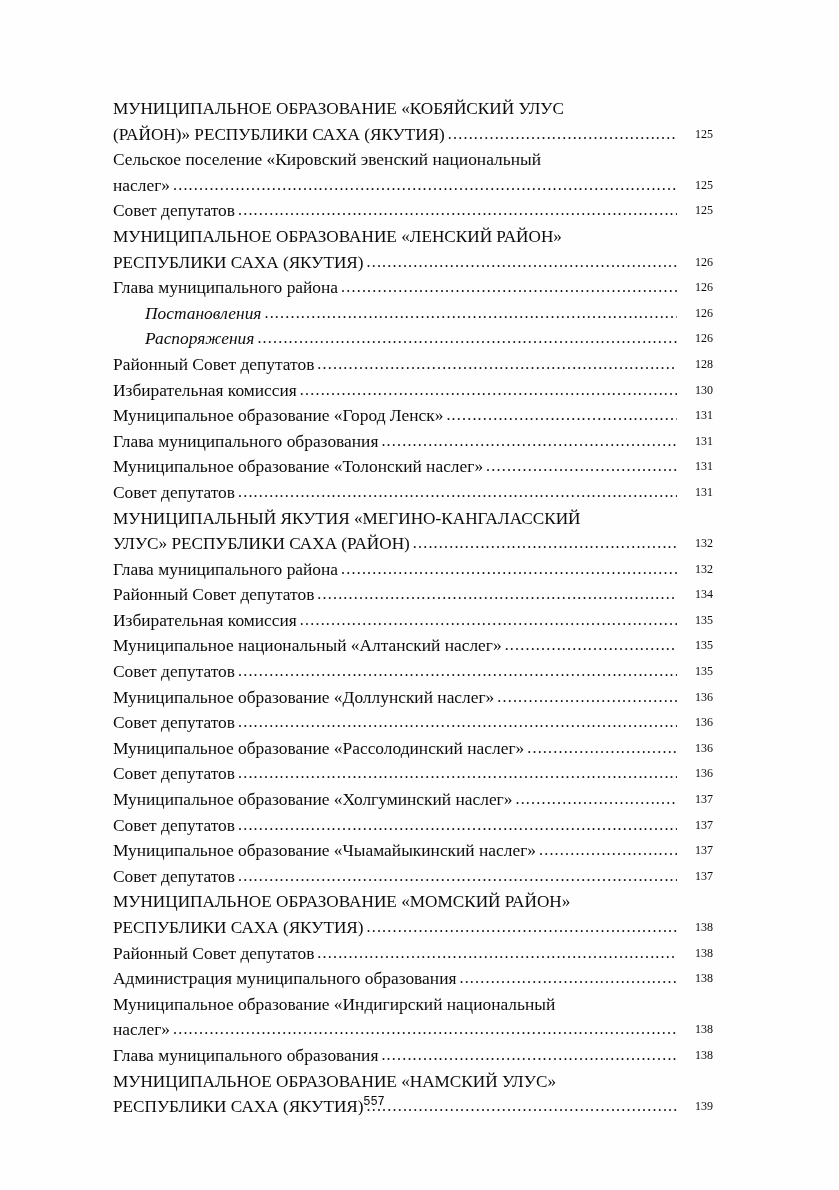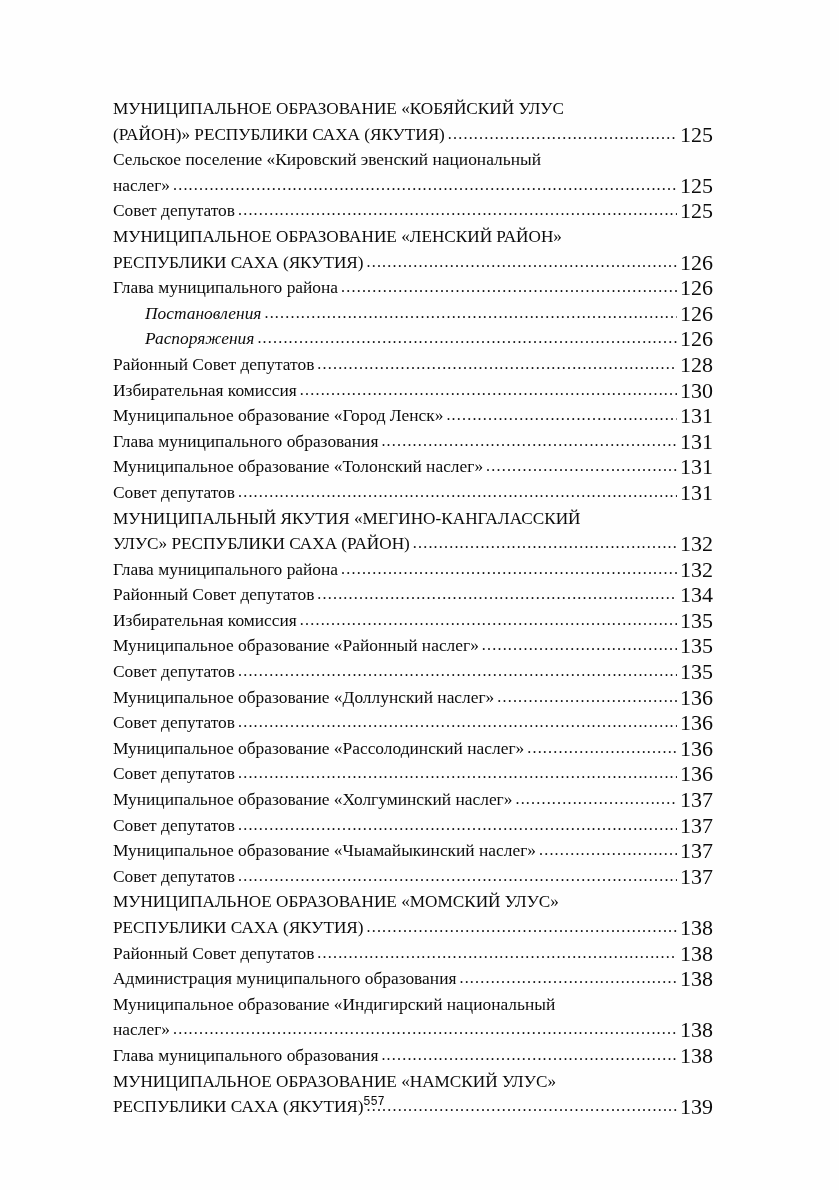--- a/index.html
+++ b/index.html
@@ -47,21 +47,21 @@
     color: #111;
     letter-spacing: 1.2px;
     font-size: 16px;
     position: relative;
     top: -1px;
   }
   .entry .pg {
     flex: 0 0 auto;
     text-align: right;
     min-width: 34px;
-    font-size: 22px;
+    font-size: 12px;
   }
 
   .lvl-caps { }
   .lvl-caps .txt { font-size: 17.2px; }
   .lvl-2 { padding-left: 32px; }
   .lvl-2 .txt { font-style: italic; }
   .indent-1 { padding-left: 0px; }
 
   .noleader .leader { visibility: hidden; }
 
@@ -180,21 +180,21 @@
         <span class="txt">Районный Совет депутатов</span>
         <span class="leader">........................................................................................................................................................................................................</span>
         <span class="pg">134</span>
       </div>
       <div class="entry indent-1">
         <span class="txt">Избирательная комиссия</span>
         <span class="leader">........................................................................................................................................................................................................</span>
         <span class="pg">135</span>
       </div>
       <div class="entry indent-1">
-        <span class="txt">Муниципальное образование «Районный наслег»</span>
+        <span class="txt">Муниципальное национальный «Алтанский наслег»</span>
         <span class="leader">........................................................................................................................................................................................................</span>
         <span class="pg">135</span>
       </div>
       <div class="entry indent-1">
         <span class="txt">Совет депутатов</span>
         <span class="leader">........................................................................................................................................................................................................</span>
         <span class="pg">135</span>
       </div>
       <div class="entry indent-1">
         <span class="txt">Муниципальное образование «Доллунский наслег»</span>
@@ -230,21 +230,21 @@
         <span class="txt">Муниципальное образование «Чыамайыкинский наслег»</span>
         <span class="leader">........................................................................................................................................................................................................</span>
         <span class="pg">137</span>
       </div>
       <div class="entry indent-1">
         <span class="txt">Совет депутатов</span>
         <span class="leader">........................................................................................................................................................................................................</span>
         <span class="pg">137</span>
       </div>
       <div class="entry lvl-caps indent-1 noleader">
-        <span class="txt">МУНИЦИПАЛЬНОЕ ОБРАЗОВАНИЕ «МОМСКИЙ УЛУС»</span>
+        <span class="txt">МУНИЦИПАЛЬНОЕ ОБРАЗОВАНИЕ «МОМСКИЙ РАЙОН»</span>
         <span class="leader">........................................................................................................................................................................................................</span>
         <span class="pg"></span>
       </div>
       <div class="entry lvl-caps indent-1">
         <span class="txt">РЕСПУБЛИКИ САХА (ЯКУТИЯ)</span>
         <span class="leader">........................................................................................................................................................................................................</span>
         <span class="pg">138</span>
       </div>
       <div class="entry indent-1">
         <span class="txt">Районный Совет депутатов</span>

